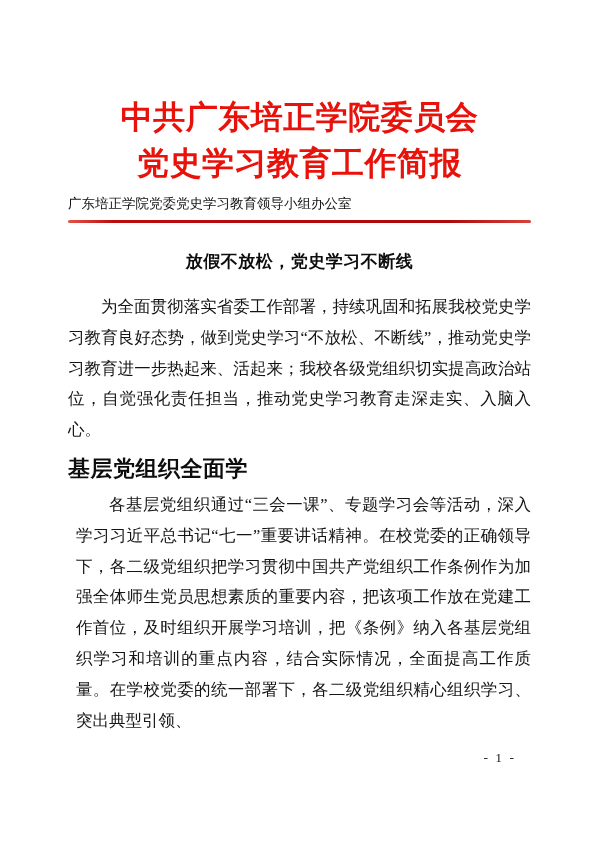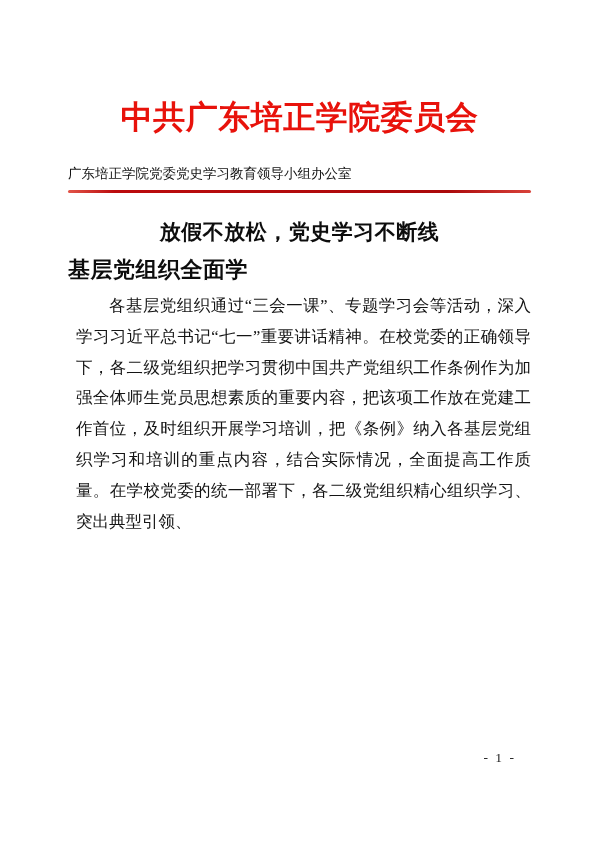--- a/index.html
+++ b/index.html
@@ -35,37 +35,37 @@
     margin-top: 6px;
     text-align: center;
     font-size: 16px;
     line-height: 22px;
     color: #222;
   }
   .issuer-row {
     display: flex;
     justify-content: space-between;
     align-items: baseline;
-    margin-top: 24px;
+    margin-top: 8px;
     font-size: 13.5px;
     line-height: 20px;
     color: #111;
     white-space: nowrap;
   }
   .rule {
     margin-top: 6px;
     height: 3px;
     border-radius: 2px;
     background: linear-gradient(90deg, #e25549 0%, #bb0b0d 10%, #ab090b 82%, #d8423a 100%);
   }
   .headline {
     margin: 24px 0 0 0;
     text-align: center;
     font-family: "Liberation Sans", "DejaVu Sans", sans-serif;
-    font-size: 21px;
+    font-size: 17px;
     line-height: 30px;
     font-weight: bold;
     color: #0d0d0d;
     letter-spacing: 0.5px;
   }
   .para {
     margin: 15px 0 0 0;
     font-size: 16.5px;
     line-height: 30.8px;
     text-align: justify;
@@ -94,31 +94,33 @@
   }
 </style>
 </head>
 <body>
 
 <div class="doc">
   <div class="content">
 
     <h1 class="title">
       <span class="tl">中共广东培正学院委员会</span>
+      <span class="tl">党史学习教育工作简报</span>
     </h1>
 
 
     <div class="issuer-row">
       <span>广东培正学院党委党史学习教育领导小组办公室</span>
     </div>
 
     <div class="rule"></div>
 
     <h2 class="headline">放假不放松，党史学习不断线</h2>
 
+    <p class="para">为全面贯彻落实省委工作部署，持续巩固和拓展我校党史学习教育良好态势，做到党史学习“不放松、不断线”，推动党史学习教育进一步热起来、活起来；我校各级党组织切实提高政治站位，自觉强化责任担当，推动党史学习教育走深走实、入脑入心。</p>
 
     <h3 class="section-title">基层党组织全面学</h3>
 
     <p class="para second">各基层党组织通过“三会一课”、专题学习会等活动，深入学习习近平总书记“七一”重要讲话精神。在校党委的正确领导下，各二级党组织把学习贯彻中国共产党组织工作条例作为加强全体师生党员思想素质的重要内容，把该项工作放在党建工作首位，及时组织开展学习培训，把《条例》纳入各基层党组织学习和培训的重点内容，结合实际情况，全面提高工作质量。在学校党委的统一部署下，各二级党组织精心组织学习、突出典型引领、</p>
 
   </div>
 
   <div class="pagenum">- 1 -</div>
 </div>
 

